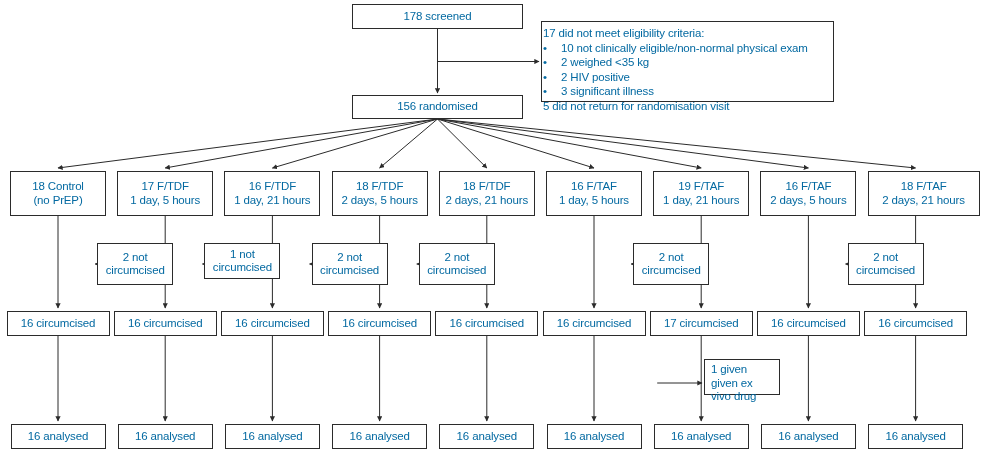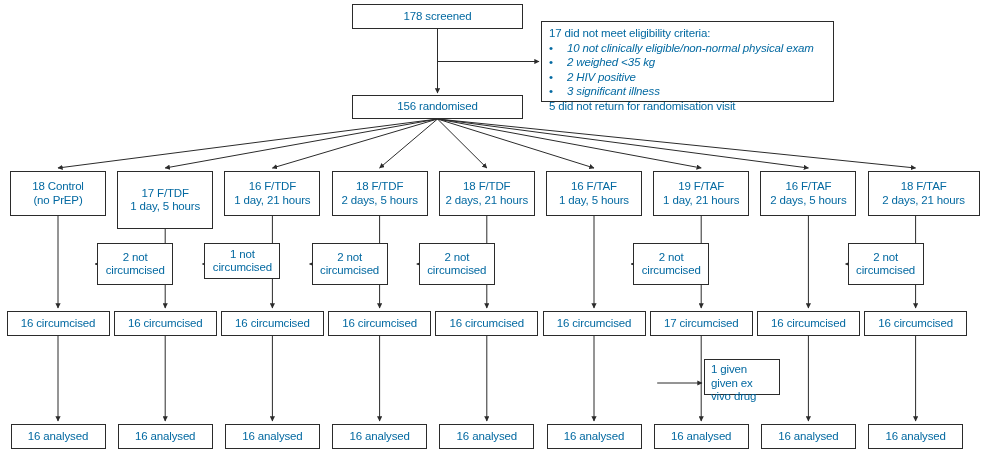--- a/index.html
+++ b/index.html
@@ -47,40 +47,39 @@
   .box.lefttext {
     align-items: flex-start;
     text-align: left;
     justify-content: flex-start;
     padding: 3px 5px 3px 6px;
   }
   .box.exclusion {
     align-items: flex-start;
     text-align: left;
     justify-content: flex-start;
-    padding: 4px 6px 4px 7px;
+    padding: 4px 6px 4px 1px;
     line-height: 14.6px;
     font-size: 11.5px;
   }
   .box.exclusion .bullet {
     display: block;
     white-space: nowrap;
     padding-left: 7px;
     position: relative;
   }
   .box.exclusion .bullet::before {
     content: "\2022";
     position: absolute;
     left: 0;
     top: 0;
   }
   .box.exclusion .bullet .btxt {
     display: inline-block;
     padding-left: 11px;
-    font-style: italic;
   }
 </style>
 </head>
 <body>
 
 <div id="stage">
 
   <svg id="wires" viewBox="0 0 982 462" width="982" height="462" xmlns="http://www.w3.org/2000/svg">
     <defs>
       <marker id="ah" viewBox="0 0 10 10" refX="9" refY="5" markerWidth="5.2" markerHeight="5.2" orient="auto-start-reverse">
@@ -153,21 +152,21 @@
 <div class="box" style="left: 10px; top: 171px; width: 96px; height: 45px;">
       <span class="ln">18 Control</span>
       <span class="ln">(no PrEP)</span>
     </div>
     <div class="box" style="left: 6.5px; top: 311px; width: 103px; height: 25px;">
       <span class="ln">16 circumcised</span>
     </div>
     <div class="box" style="left: 10.5px; top: 424px; width: 95px; height: 25px;">
       <span class="ln">16 analysed</span>
     </div>
-    <div class="box" style="left: 117.2px; top: 171px; width: 96px; height: 58px;">
+    <div class="box" style="left: 117.2px; top: 171px; width: 96px; height: 45px;">
       <span class="ln">17 F/TDF</span>
       <span class="ln">1 day, 5 hours</span>
     </div>
     <div class="box" style="left: 113.7px; top: 311px; width: 103px; height: 25px;">
       <span class="ln">16 circumcised</span>
     </div>
     <div class="box" style="left: 117.7px; top: 424px; width: 95px; height: 25px;">
       <span class="ln">16 analysed</span>
     </div>
     <div class="box" style="left: 224.4px; top: 171px; width: 96px; height: 45px;">

